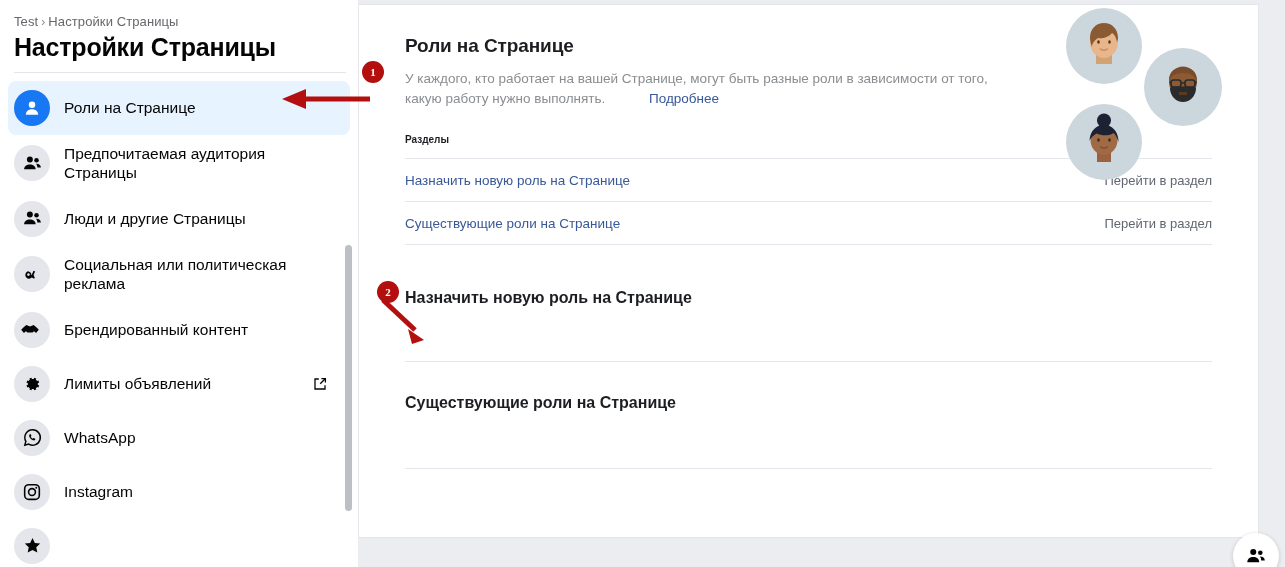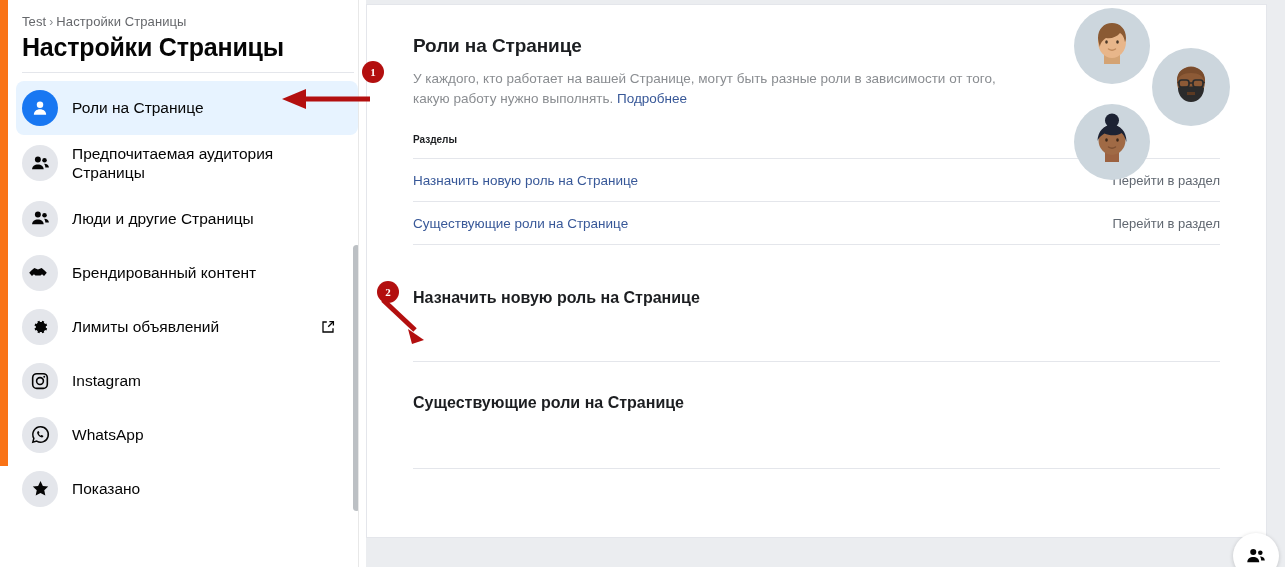--- a/index.html
+++ b/index.html
@@ -12,22 +12,21 @@
     background: #ffffff;
     font-family: "Liberation Sans", "DejaVu Sans", sans-serif;
     -webkit-font-smoothing: antialiased;
   }
 
   #app {
     position: relative;
     width: 1285px;
     height: 466px;
     display: flex;
-    background: #f97316;
-    padding-left: 8px;
+    background: #ef4444;
   }
 
   
   #sidebar {
     position: relative;
     width: 358px;
     height: 567px;
     background: #ffffff;
     flex: 0 0 358px;
     padding: 0;
@@ -157,20 +156,21 @@
   .section-desc {
     margin-top: 12px;
     font-size: 13.5px;
     line-height: 1.5;
     color: #8a8d91;
     max-width: 620px;
   }
   .section-desc .inline-link {
     color: #385898;
     cursor: pointer;
+    margin-left: 40px;
   }
 
   .subhead {
     margin-top: 24px;
     font-size: 10px;
     font-weight: bold;
     color: #1c1e21;
   }
 
   .link-row {
@@ -308,20 +308,28 @@
           <svg width="21" height="21" viewBox="0 0 24 24" fill="currentColor">
             <circle cx="9" cy="7.4" r="3.4"></circle>
             <circle cx="16.6" cy="8.2" r="2.6"></circle>
             <path d="M2.4 18.6c0-3.6 2.9-5.6 6.6-5.6s6.6 2 6.6 5.6z"></path>
             <path d="M16.4 12.3c3 0 5.2 1.6 5.2 4.4h-4.1c0-1.7-.5-3.2-1.5-4.3z"></path>
           </svg>
         </span>
         <span class="nav-label">Люди и другие Страницы</span>
       </div>
 
+      <div class="nav-item">
+        <span class="nav-icon">
+          <svg width="20" height="20" viewBox="0 0 24 24" fill="currentColor">
+            <path d="M8.4 7.2a4.6 4.6 0 1 0 1.9 8.8l2.2 2.2 1.5-1.5-.9-.9.9-.9-.9-.9 3.4-3.4-1.5-1.5-4.3 4.3a4.6 4.6 0 0 0-2.3-6.2zm-.6 5.6a1.6 1.6 0 1 1 0-3.2 1.6 1.6 0 0 1 0 3.2z" transform="rotate(-20 12 12)"></path>
+          </svg>
+        </span>
+        <span class="nav-label">Социальная или политическая реклама</span>
+      </div>
 
       <div class="nav-item">
         <span class="nav-icon">
           <svg width="22" height="22" viewBox="0 0 24 24" fill="currentColor">
             <path d="M2.6 9.2l3.2-2.6 4 1.6 4-1.6 3.2 2.6 2.4 2.6-3 3.4-2.2-1.8-1.6 1.4-2.8-.2-2.8.2-1.6-1.4-2.2 1.8-3-3.4z"></path>
           </svg>
         </span>
         <span class="nav-label">Брендированный контент</span>
       </div>
 
@@ -337,46 +345,45 @@
           <svg width="16" height="16" viewBox="0 0 16 16" fill="none" stroke="currentColor" stroke-width="1.3">
             <path d="M13 9.2V13H3V3h3.8"></path>
             <path d="M9.4 2.6H13.4V6.6"></path>
             <path d="M13.2 2.8L8.2 7.8"></path>
           </svg>
         </span>
       </div>
 
       <div class="nav-item">
         <span class="nav-icon">
+          <svg width="21" height="21" viewBox="0 0 24 24" fill="none" stroke="currentColor" stroke-width="1.7">
+            <path d="M12 3.2a8.8 8.8 0 0 0-7.6 13.2L3.2 20.8l4.5-1.2A8.8 8.8 0 1 0 12 3.2z"></path>
+            <path d="M9.1 8.1c.3-.1.7 0 .9.4l.7 1.3c.1.3 0 .6-.2.8l-.5.4c.5 1.1 1.4 1.9 2.4 2.3l.4-.5c.2-.3.5-.4.8-.2l1.3.7c.3.2.5.6.3.9-.4.9-1.4 1.3-2.4 1-2-.5-4.1-2.6-4.6-4.6-.2-1 .2-2 1-2.4z" fill="currentColor" stroke="none"></path>
+          </svg>
+        </span>
+        <span class="nav-label">WhatsApp</span>
+      </div>
+
+      <div class="nav-item">
+        <span class="nav-icon">
           <svg width="20" height="20" viewBox="0 0 24 24" fill="none" stroke="currentColor" stroke-width="1.9">
             <rect x="3.2" y="3.2" width="17.6" height="17.6" rx="5"></rect>
             <circle cx="12" cy="12" r="4.1"></circle>
             <circle cx="17.1" cy="6.9" r="1.15" fill="currentColor" stroke="none"></circle>
           </svg>
         </span>
         <span class="nav-label">Instagram</span>
       </div>
 
       <div class="nav-item">
         <span class="nav-icon">
-          <svg width="21" height="21" viewBox="0 0 24 24" fill="none" stroke="currentColor" stroke-width="1.7">
-            <path d="M12 3.2a8.8 8.8 0 0 0-7.6 13.2L3.2 20.8l4.5-1.2A8.8 8.8 0 1 0 12 3.2z"></path>
-            <path d="M9.1 8.1c.3-.1.7 0 .9.4l.7 1.3c.1.3 0 .6-.2.8l-.5.4c.5 1.1 1.4 1.9 2.4 2.3l.4-.5c.2-.3.5-.4.8-.2l1.3.7c.3.2.5.6.3.9-.4.9-1.4 1.3-2.4 1-2-.5-4.1-2.6-4.6-4.6-.2-1 .2-2 1-2.4z" fill="currentColor" stroke="none"></path>
-          </svg>
-        </span>
-        <span class="nav-label">WhatsApp</span>
-      </div>
-
-      <div class="nav-item">
-        <span class="nav-icon">
           <svg width="21" height="21" viewBox="0 0 24 24" fill="currentColor">
             <path d="M12 3.4l2.7 5.6 6.1.8-4.5 4.2 1.2 6-5.5-3-5.5 3 1.2-6-4.5-4.2 6.1-.8z"></path>
           </svg>
         </span>
-        <span class="nav-label">Показано</span>
       </div>
 
     </nav>
 
     <div id="sidebar-scrollbar"></div>
   </aside>
 
   <div id="pane-divider"></div>
 
   <section id="main">

